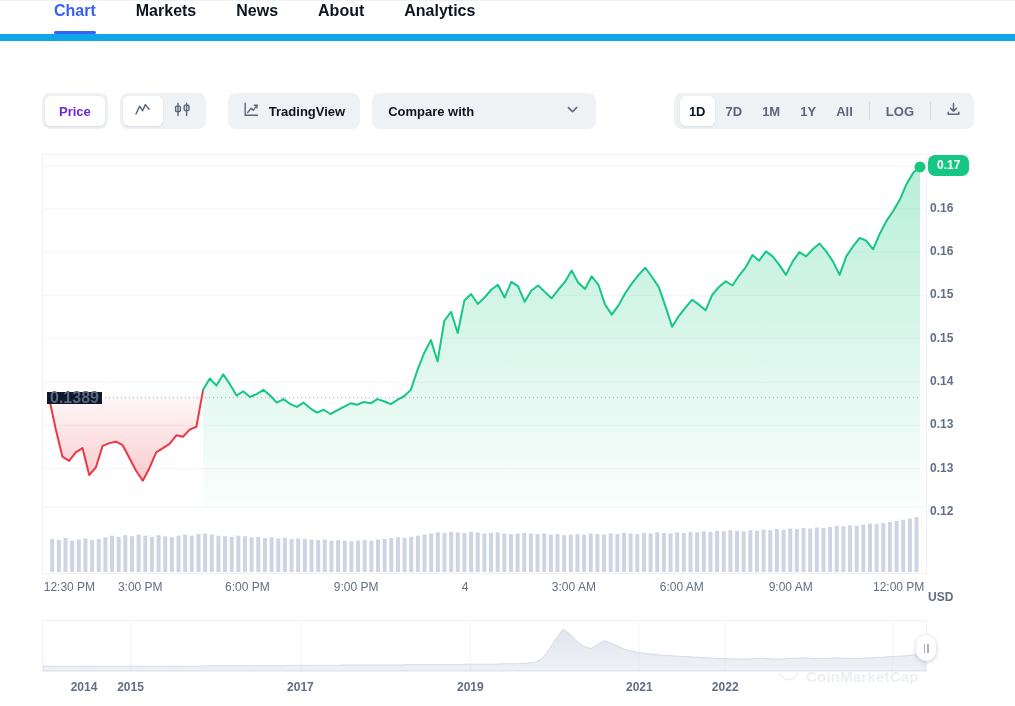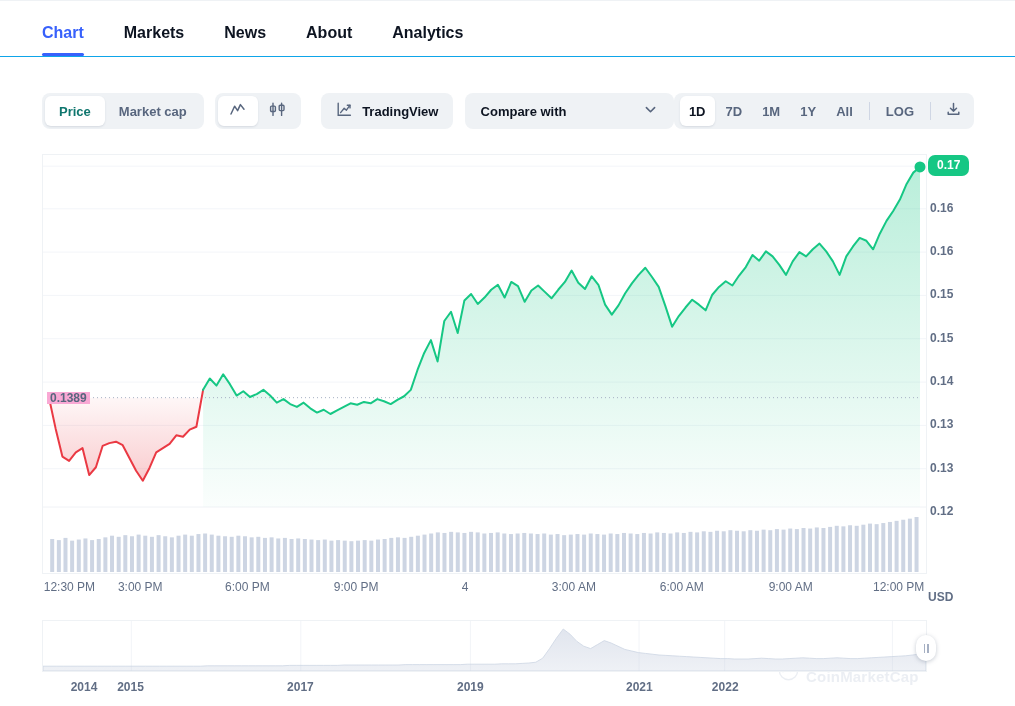--- a/index.html
+++ b/index.html
@@ -14,23 +14,23 @@
   .page { position: relative; width: 1015px; height: 706px; }
 
   
   .top-rule {
     position: absolute; top: 0; left: 0; width: 1015px; height: 1px;
     background: #eff2f5;
   }
 
   
   .nav {
-    position: absolute; top: 1px; left: 0; width: 1015px; height: 56px;
-    border-bottom: 1px solid #0ea5e9;
-    display: flex; align-items: flex-end; padding-left: 42px; gap: 0;
+    position: absolute; top: 1px; left: 0; width: 1015px; height: 40px;
+    border-bottom: 7px solid #0ea5e9;
+    display: flex; align-items: flex-end; padding-left: 54px; gap: 0;
   }
   .nav-tab {
     position: relative;
     font-size: 16px; font-weight: 700; color: #0d1421;
     padding: 0 20px 13px 20px; cursor: pointer; line-height: 20px;
     white-space: nowrap;
   }
   .nav-tab:first-child { padding-left: 0; margin-left: 0; }
   .nav-tab.active { color: #3861fb; }
   .nav-tab.active::after {
@@ -48,21 +48,21 @@
     height: 36px; background: #eff2f5; border-radius: 8px;
     display: flex; align-items: center; padding: 3px;
   }
   .seg-btn {
     height: 30px; border-radius: 6px; padding: 0 14px;
     display: flex; align-items: center; justify-content: center;
     font-size: 13px; font-weight: 600; color: #58667e;
     cursor: pointer; white-space: nowrap;
   }
   .seg-btn.active {
-    background: #ffffff; color: #0f766e;
+    background: #ffffff; color: #6d28d9;
     box-shadow: 0 1px 2px rgba(88,102,126,.16);
   }
   .seg-icon-btn {
     width: 40px; height: 30px; border-radius: 6px;
     display: flex; align-items: center; justify-content: center;
     cursor: pointer;
   }
   .seg-icon-btn.active { background: #ffffff; box-shadow: 0 1px 2px rgba(88,102,126,.16); }
 
   .pill {
@@ -116,22 +116,22 @@
     font-size: 12px; font-weight: 700; color: #616e85;
   }
 
   .xaxis { position: absolute; top: 580px; left: 42px; width: 885px; height: 16px; }
   .xtick {
     position: absolute; top: 0; font-size: 12px; color: #616e85;
     font-weight: 400; white-space: nowrap; transform: translateX(-50%);
   }
 
   .ref-label {
-    position: absolute; font-size: 12px; font-weight: 600; color: #58667e;
-    background: #f9a8d4; padding: 0 3px; line-height: 12px;
+    position: absolute; font-size: 16px; font-weight: 600; color: #58667e;
+    background: #0f172a; padding: 0 3px; line-height: 12px;
   }
 
   .watermark {
     position: absolute; top: 505px; left: 735px;
     display: flex; align-items: flex-end; gap: 7px;
     opacity: .28; pointer-events: none;
   }
   .wm-text { font-size: 15px; font-weight: 700; color: #b9c4d6; letter-spacing: .2px; }
 
   
@@ -178,23 +178,20 @@
     <div class="nav-tab">
       <span>Analytics</span>
     </div>
   </div>
 
   <div class="toolbar">
 
     <div class="seg">
       <div class="seg-btn active">
         <span>Price</span>
-      </div>
-      <div class="seg-btn">
-        <span>Market cap</span>
       </div>
     </div>
 
     <div class="gap-a"></div>
 
     <div class="seg">
       <div class="seg-icon-btn active">
         <span>
           <svg width="17" height="17" viewBox="0 0 17 17" fill="none">
             <path d="M2 13L5.6 5.2L8.6 9.6L11.4 3.6L15 8.2" stroke="#58667e" stroke-width="1.5" stroke-linecap="round" stroke-linejoin="round"></path>

